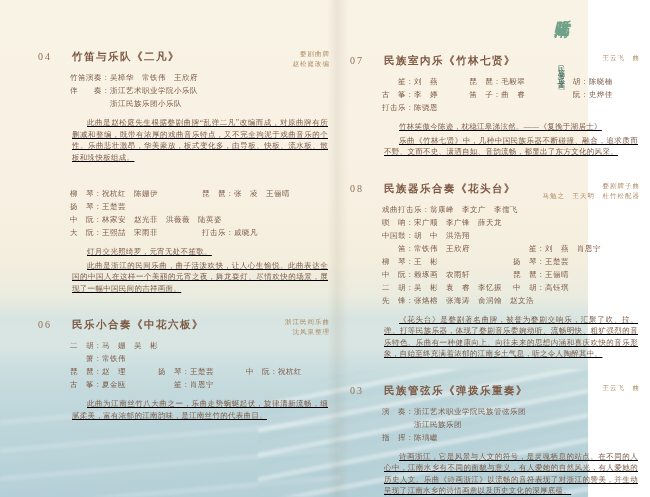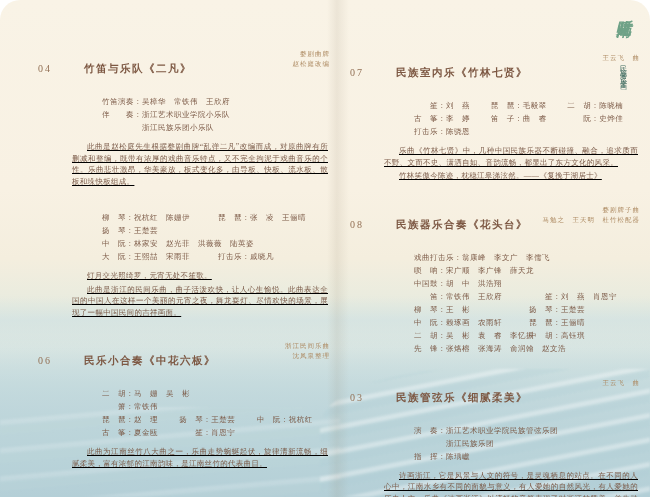--- a/index.html
+++ b/index.html
@@ -1,26 +1,25 @@
 <!DOCTYPE html>
 <html><head>
 <meta charset="utf-8">
 <style>
   html,body{margin:0;padding:0;}
   body{
     width:650px;height:497px;overflow:hidden;
     font-family:"Liberation Serif","DejaVu Serif",serif;
   }
   .spread{
-    position:relative;width:650px;height:497px;
+    position:relative;width:588px;height:497px;
     background:linear-gradient(180deg,
       #f9f3e6 0%, #f8f1e3 38%, #f4eede 52%,
       #e7ebdf 62%, #d8e5e2 70%, #cbdfe0 78%,
       #c0d8dc 86%, #bad4da 94%, #b6d1d8 100%);
-    border-radius:20px;
   }
   
   .sea-band{
     position:absolute;left:0;right:0;top:296px;height:54px;
     background:linear-gradient(180deg, rgba(210,228,229,0) 0%, rgba(205,224,227,.55) 45%, rgba(210,228,229,0) 100%);
   }
   .sea{
     position:absolute;left:0;right:0;bottom:0;height:150px;
     background:linear-gradient(180deg, rgba(196,217,221,0) 0%, rgba(191,214,219,.75) 35%, #b9d3d9 75%, #b4cfd7 100%);
   }
@@ -47,28 +46,28 @@
   .page.left{left:38px;width:292px;padding-top:50px;}
   .page.right{left:350px;width:290px;padding-top:54px;}
 
   .item{position:relative;margin-bottom:24px;}
   .item-head{position:relative;display:flex;align-items:baseline;margin-bottom:7px;padding-right:2px;}
   .num{
     width:34px;flex:0 0 34px;font-size:10px;letter-spacing:2px;
     color:#9370556;color:#937055;
   }
   .title{
-    margin:12px;font-size:10.5px;font-weight:700;letter-spacing:1.5px;
+    margin:0;font-size:10.5px;font-weight:700;letter-spacing:1.5px;
     color:#7d5843;white-space:nowrap;
   }
   .credits{
     position:absolute;right:0;top:-1px;text-align:right;
     font-size:6.5px;line-height:10px;letter-spacing:1px;color:#ad8a62;
   }
-  .performers{margin:0 2px 5px 64px;}
+  .performers{margin:0 2px 5px 32px;}
   .prow{display:flex;gap:6px;}
   .cell{flex:1;min-width:0;font-size:7.5px;line-height:13px;color:#7c5a47;white-space:nowrap;}
   .lbl{letter-spacing:.5px;}
   .names{letter-spacing:.5px;}
   .paras{margin:7px 2px 0 34px;text-decoration:underline;}
   .paras p{
     margin:0 0 2px 0;font-size:7.5px;line-height:11.5px;color:#7b5b49;
     text-indent:2em;text-align:justify;letter-spacing:.3px;
   }
 
@@ -193,22 +192,22 @@
           <div class="prow">
             <span class="cell"><span class="lbl">古　筝：</span><span class="names">李　婷</span></span>
             <span class="cell"><span class="lbl">笛　子：</span><span class="names">曲　睿</span></span>
             <span class="cell"><span class="lbl">　　阮：</span><span class="names">史烨佳</span></span>
           </div>
           <div class="prow">
             <span class="cell"><span class="lbl">打击乐：</span><span class="names">陈骁恩</span></span>
           </div>
         </div>
     <div class="paras">
+          <p>竹林笑傲今陈迹，枕稳江皋涕泫然。——《复挽于湖居士》</p>
           <p>乐曲《竹林七贤》中，几种中国民族乐器不断碰撞、融合，追求质而不野、文而不史、潇洒自如、音韵流畅，都显出了东方文化的风采。</p>
-          <p>竹林笑傲今陈迹，枕稳江皋涕泫然。——《复挽于湖居士》</p>
         </div>
   </section>
       <section class="item">
     <div class="item-head">
       <span class="num">08</span>
       <h2 class="title">民族器乐合奏《花头台》</h2>
       <div class="credits">
             <div>婺剧牌子曲</div>
             <div>马勉之　王天明　杜竹松配器</div>
           </div>
@@ -236,25 +235,28 @@
             <span class="cell"><span class="lbl">琵　琶：</span><span class="names">王俪晴</span></span>
           </div>
           <div class="prow">
             <span class="cell"><span class="lbl">二　胡：</span><span class="names">吴　彬　袁　睿　李忆振</span></span>
             <span class="cell"><span class="lbl">中　胡：</span><span class="names">高钰琪</span></span>
           </div>
           <div class="prow">
             <span class="cell"><span class="lbl">先　锋：</span><span class="names">张烙榕　张海涛　俞润翰　赵文浩</span></span>
           </div>
         </div>
+    <div class="paras">
+          <p>《花头台》是婺剧著名曲牌，被誉为婺剧交响乐，汇聚了吹、拉、弹、打等民族乐器，体现了婺剧音乐委婉动听、流畅明快、粗犷强烈的音乐特色。乐曲有一种健康向上、向往未来的思想内涵和喜庆欢快的音乐形象，自始至终充满着浓郁的江南乡土气息，听之令人陶醉其中。</p>
+        </div>
   </section>
       <section class="item">
     <div class="item-head">
       <span class="num">03</span>
-      <h2 class="title">民族管弦乐《细腻柔美》</h2>
+      <h2 class="title">民族管弦乐《弹拨乐重奏》</h2>
       <div class="credits">
             <div>王云飞　曲</div>
           </div>
     </div>
     <div class="performers">
           <div class="prow">
             <span class="cell"><span class="lbl">演　奏：</span><span class="names">浙江艺术职业学院民族管弦乐团</span></span>
           </div>
           <div class="prow">
             <span class="cell"><span class="lbl">　　　　</span><span class="names">浙江民族乐团</span></span>

